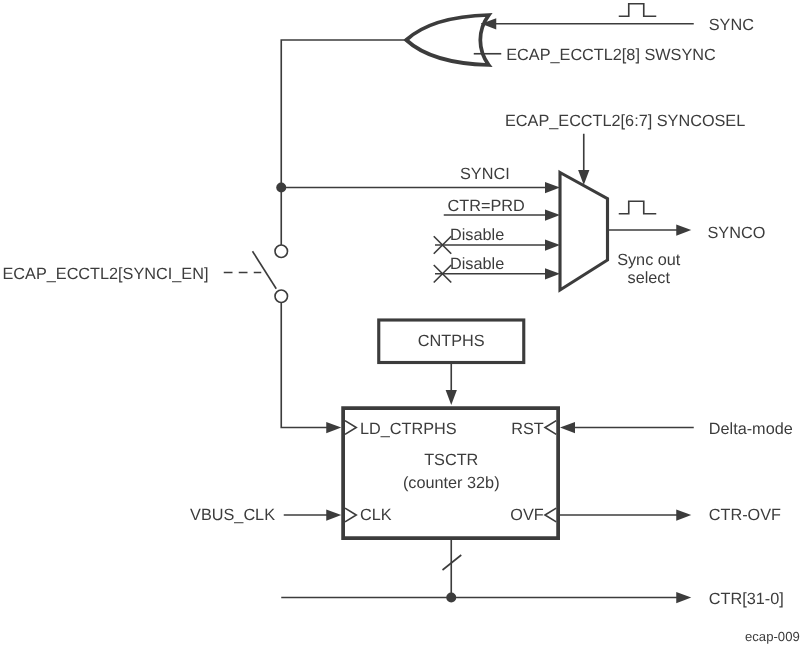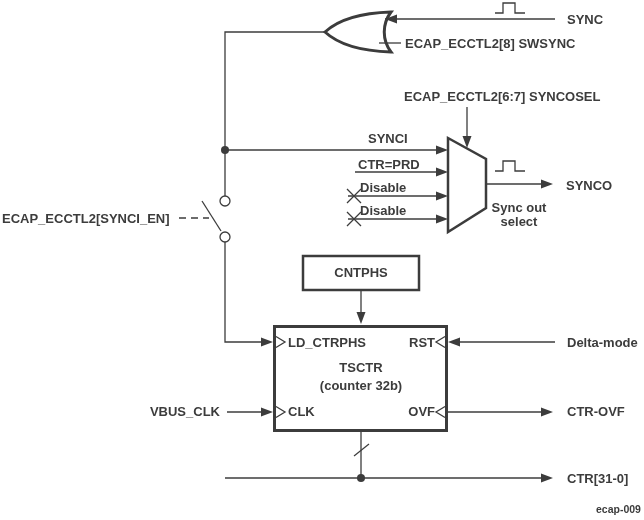--- a/index.html
+++ b/index.html
@@ -6,21 +6,20 @@
     margin: 0;
     padding: 0;
     background: #ffffff;
   }
   .canvas {
     position: relative;
     width: 644px;
     height: 520px;
     background: var(--bg, #ffffff);
     font-family: "Liberation Sans", sans-serif;
-    font-weight: bold;
   }
   svg { display: block; }
   svg text {
     font-family: "Liberation Sans", sans-serif;
     font-size: 13px;
     fill: var(--line, #3c3c3c);
   }
   svg text.small { font-size: 10.5px; }
   .wire   { stroke: var(--line, #3c3c3c); stroke-width: 1.3; fill: none; }
   .dashed { stroke: var(--line, #3c3c3c); stroke-width: 1.3; fill: none; stroke-dasharray: 7 5; }

